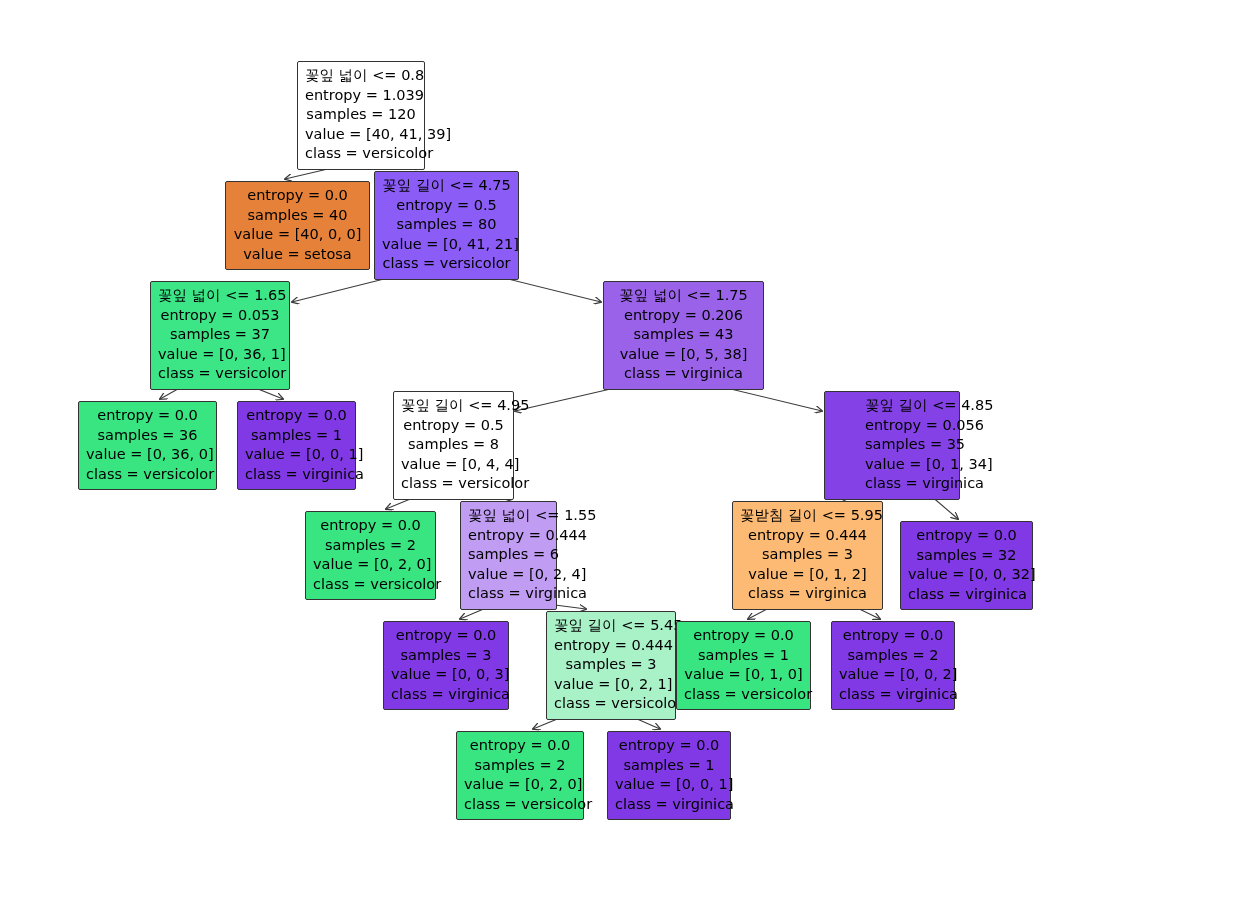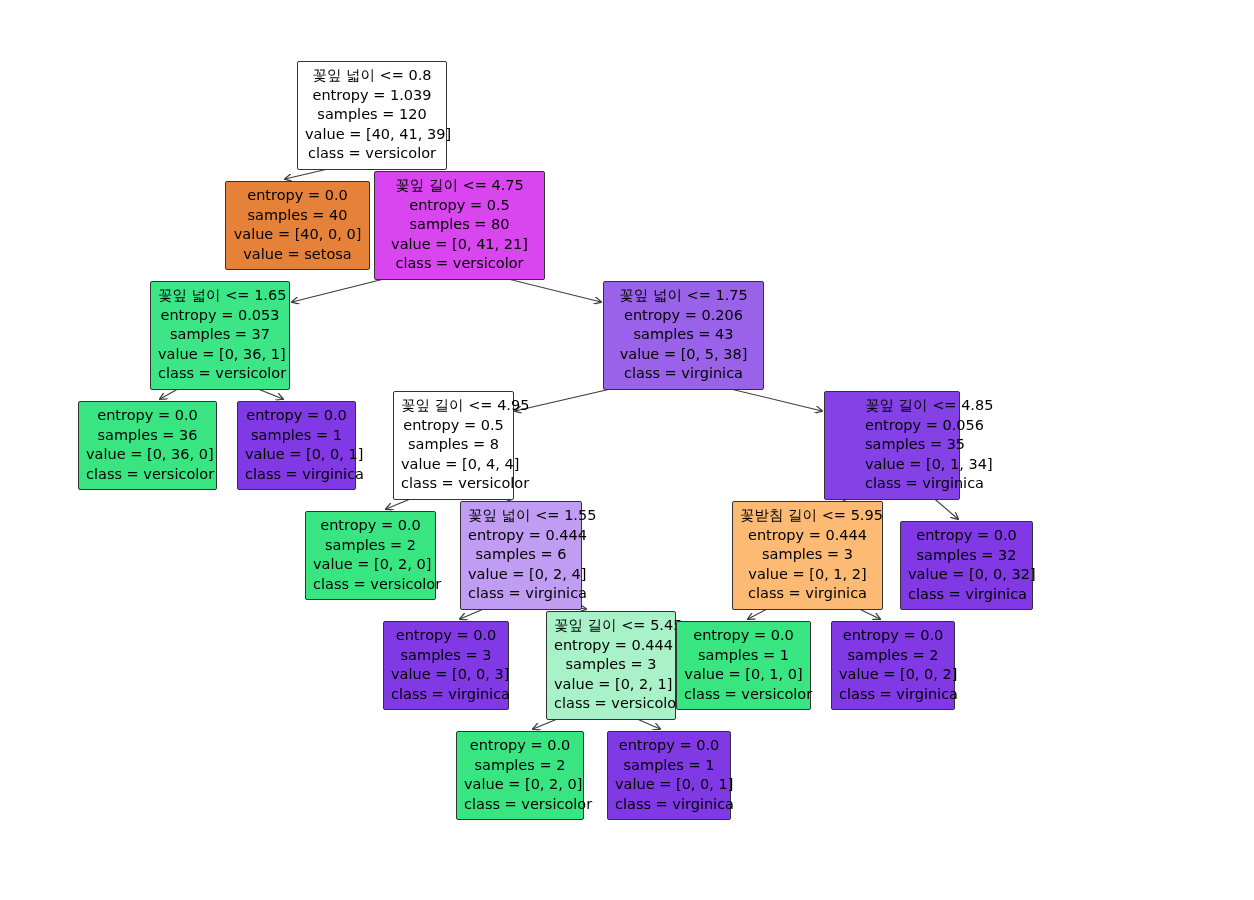--- a/index.html
+++ b/index.html
@@ -67,34 +67,34 @@
         <line x1="930" y1="495" x2="958" y2="519" stroke="#3b3b3b" stroke-width="1.1" marker-end="url(#arrowhead)"></line>
         <line x1="493" y1="605" x2="460" y2="619" stroke="#3b3b3b" stroke-width="1.1" marker-end="url(#arrowhead)"></line>
         <line x1="555" y1="605" x2="586" y2="609" stroke="#3b3b3b" stroke-width="1.1" marker-end="url(#arrowhead)"></line>
         <line x1="775" y1="605" x2="748" y2="619" stroke="#3b3b3b" stroke-width="1.1" marker-end="url(#arrowhead)"></line>
         <line x1="851" y1="605" x2="880" y2="619" stroke="#3b3b3b" stroke-width="1.1" marker-end="url(#arrowhead)"></line>
         <line x1="567" y1="715" x2="533" y2="729" stroke="#3b3b3b" stroke-width="1.1" marker-end="url(#arrowhead)"></line>
         <line x1="628" y1="715" x2="660" y2="729" stroke="#3b3b3b" stroke-width="1.1" marker-end="url(#arrowhead)"></line>
       </g>
   </svg>
   <div id="node-layer">
-      <div class="node" style="left: 297px; top: 61px; width: 150px; min-height: 103px; background: rgb(255, 255, 255); border-color: rgb(51, 51, 51);">
+      <div class="node" style="left: 297px; top: 61px; width: 128px; min-height: 103px; background: rgb(255, 255, 255); border-color: rgb(51, 51, 51);">
         <span class="line cond">꽃잎 넓이 &lt;= 0.8</span>
         <span class="line">entropy = 1.039</span>
         <span class="line">samples = 120</span>
         <span class="line">value = [40, 41, 39]</span>
         <span class="line">class = versicolor</span>
       </div>
       <div class="node" style="left: 225px; top: 181px; width: 145px; min-height: 83px; background: rgb(229, 129, 57); border-color: rgb(51, 51, 51);">
         <span class="line">entropy = 0.0</span>
         <span class="line">samples = 40</span>
         <span class="line">value = [40, 0, 0]</span>
         <span class="line">value = setosa</span>
       </div>
-      <div class="node" style="left: 374px; top: 171px; width: 171px; min-height: 103px; background: #d946ef; border-color: rgb(51, 51, 51);">
+      <div class="node" style="left: 374px; top: 171px; width: 145px; min-height: 103px; background: #8b5cf6; border-color: rgb(51, 51, 51);">
         <span class="line cond">꽃잎 길이 &lt;= 4.75</span>
         <span class="line">entropy = 0.5</span>
         <span class="line">samples = 80</span>
         <span class="line">value = [0, 41, 21]</span>
         <span class="line">class = versicolor</span>
       </div>
       <div class="node" style="left: 150px; top: 281px; width: 140px; min-height: 103px; background: rgb(60, 230, 135); border-color: rgb(51, 51, 51);">
         <span class="line cond">꽃잎 넓이 &lt;= 1.65</span>
         <span class="line">entropy = 0.053</span>
         <span class="line">samples = 37</span>
@@ -133,21 +133,21 @@
         <span class="line">samples = 35</span>
         <span class="line">value = [0, 1, 34]</span>
         <span class="line">class = virginica</span>
       </div>
       <div class="node" style="left: 305px; top: 511px; width: 131px; min-height: 83px; background: rgb(57, 229, 129); border-color: rgb(51, 51, 51);">
         <span class="line">entropy = 0.0</span>
         <span class="line">samples = 2</span>
         <span class="line">value = [0, 2, 0]</span>
         <span class="line">class = versicolor</span>
       </div>
-      <div class="node" style="left: 460px; top: 501px; width: 122px; min-height: 103px; background: rgb(192, 156, 242); border-color: rgb(51, 51, 51);">
+      <div class="node" style="left: 460px; top: 501px; width: 97px; min-height: 103px; background: rgb(192, 156, 242); border-color: rgb(51, 51, 51);">
         <span class="line cond">꽃잎 넓이 &lt;= 1.55</span>
         <span class="line">entropy = 0.444</span>
         <span class="line">samples = 6</span>
         <span class="line">value = [0, 2, 4]</span>
         <span class="line">class = virginica</span>
       </div>
       <div class="node" style="left: 732px; top: 501px; width: 151px; min-height: 103px; background: #fdba74; border-color: rgb(51, 51, 51);">
         <span class="line cond">꽃받침 길이 &lt;= 5.95</span>
         <span class="line">entropy = 0.444</span>
         <span class="line">samples = 3</span>

